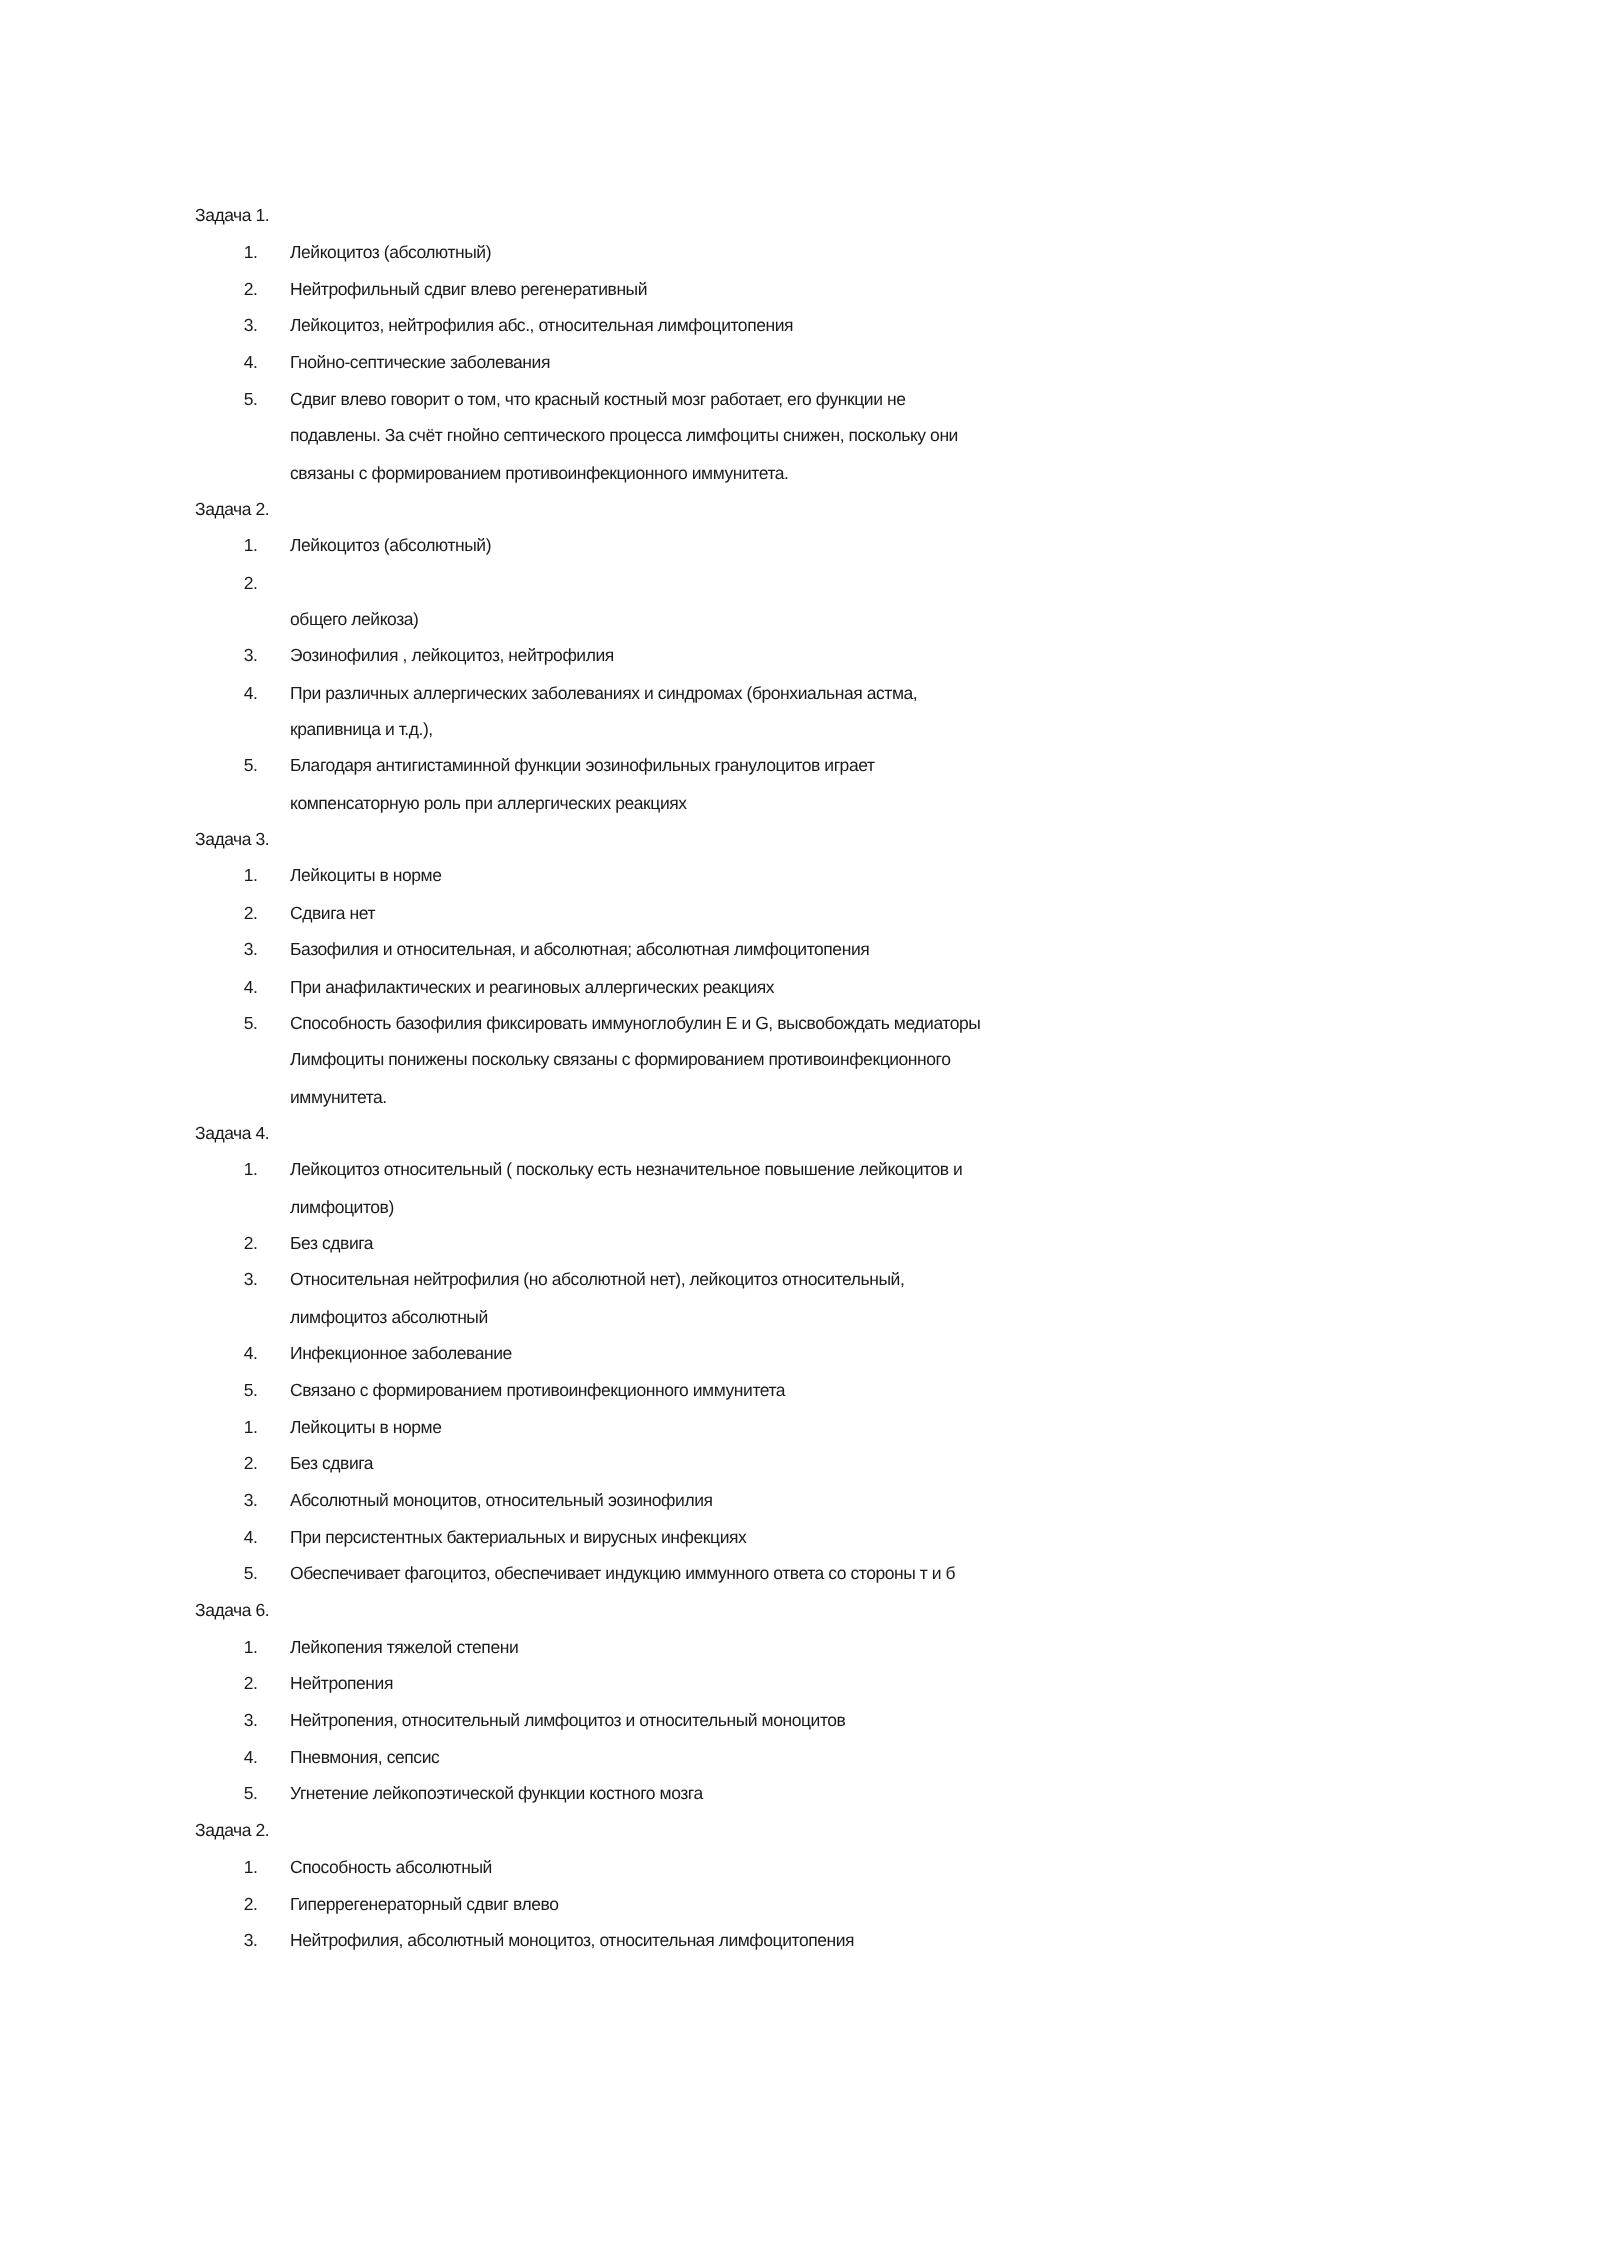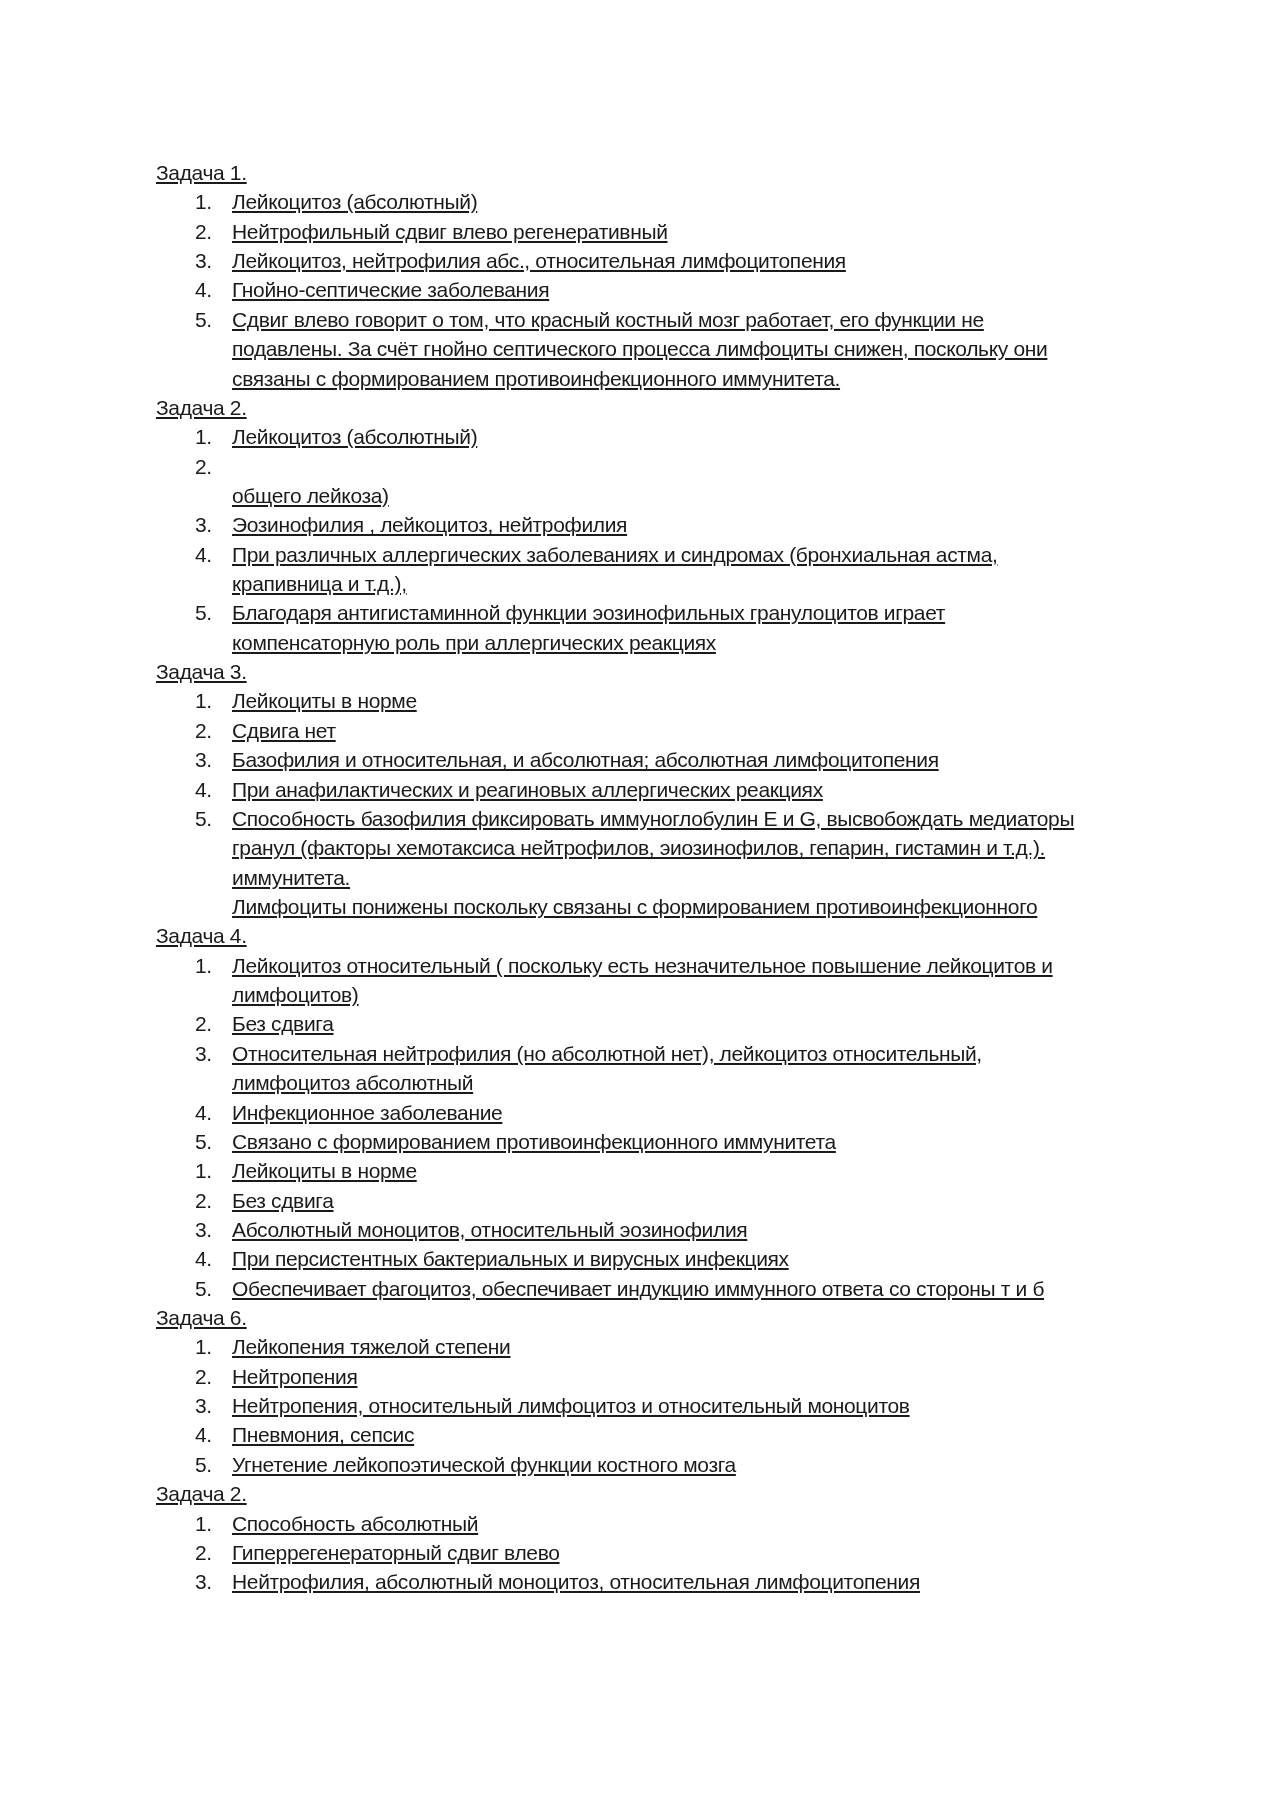--- a/index.html
+++ b/index.html
@@ -17,25 +17,24 @@
     }
     .page {
       position: absolute;
       left: 156px;
       top: 158px;
       width: 1000px;
     }
     .line {
       height: 29.37px;
       line-height: 29.37px;
-      font-size: 21px;
+      font-size: 14px;
       letter-spacing: -0.35px;
       white-space: nowrap;
       position: relative;
-      text-decoration: underline;
     }
     .task-heading {
       padding-left: 0;
     }
     .item-row {
       position: relative;
       padding-left: 76px;
     }
     .item-num {
       position: absolute;
@@ -105,23 +104,22 @@
           <div class="line item-row"><span class="item-num">2.</span><span>Сдвига нет</span></div>
         </div>
         <div>
           <div class="line item-row"><span class="item-num">3.</span><span>Базофилия и относительная, и абсолютная; абсолютная лимфоцитопения</span></div>
         </div>
         <div>
           <div class="line item-row"><span class="item-num">4.</span><span>При анафилактических и реагиновых аллергических реакциях</span></div>
         </div>
         <div>
           <div class="line item-row"><span class="item-num">5.</span><span>Способность базофилия фиксировать иммуноглобулин E и G, высвобождать медиаторы</span></div>
-          <div class="line cont">гранул (факторы хемотаксиса нейтрофилов, эиозинофилов, гепарин, гистамин и т.д.).</div>
+          <div class="line cont">Лимфоциты понижены поскольку связаны с формированием противоинфекционного</div>
           <div class="line cont">иммунитета.</div>
-          <div class="line cont">Лимфоциты понижены поскольку связаны с формированием противоинфекционного</div>
         </div>
       </div>
     </div>
     <div>
       <div class="line task-heading">Задача 4.</div>
       <div>
         <div>
           <div class="line item-row"><span class="item-num">1.</span><span>Лейкоцитоз относительный  ( поскольку есть незначительное повышение лейкоцитов и</span></div>
           <div class="line cont">лимфоцитов)</div>
         </div>

